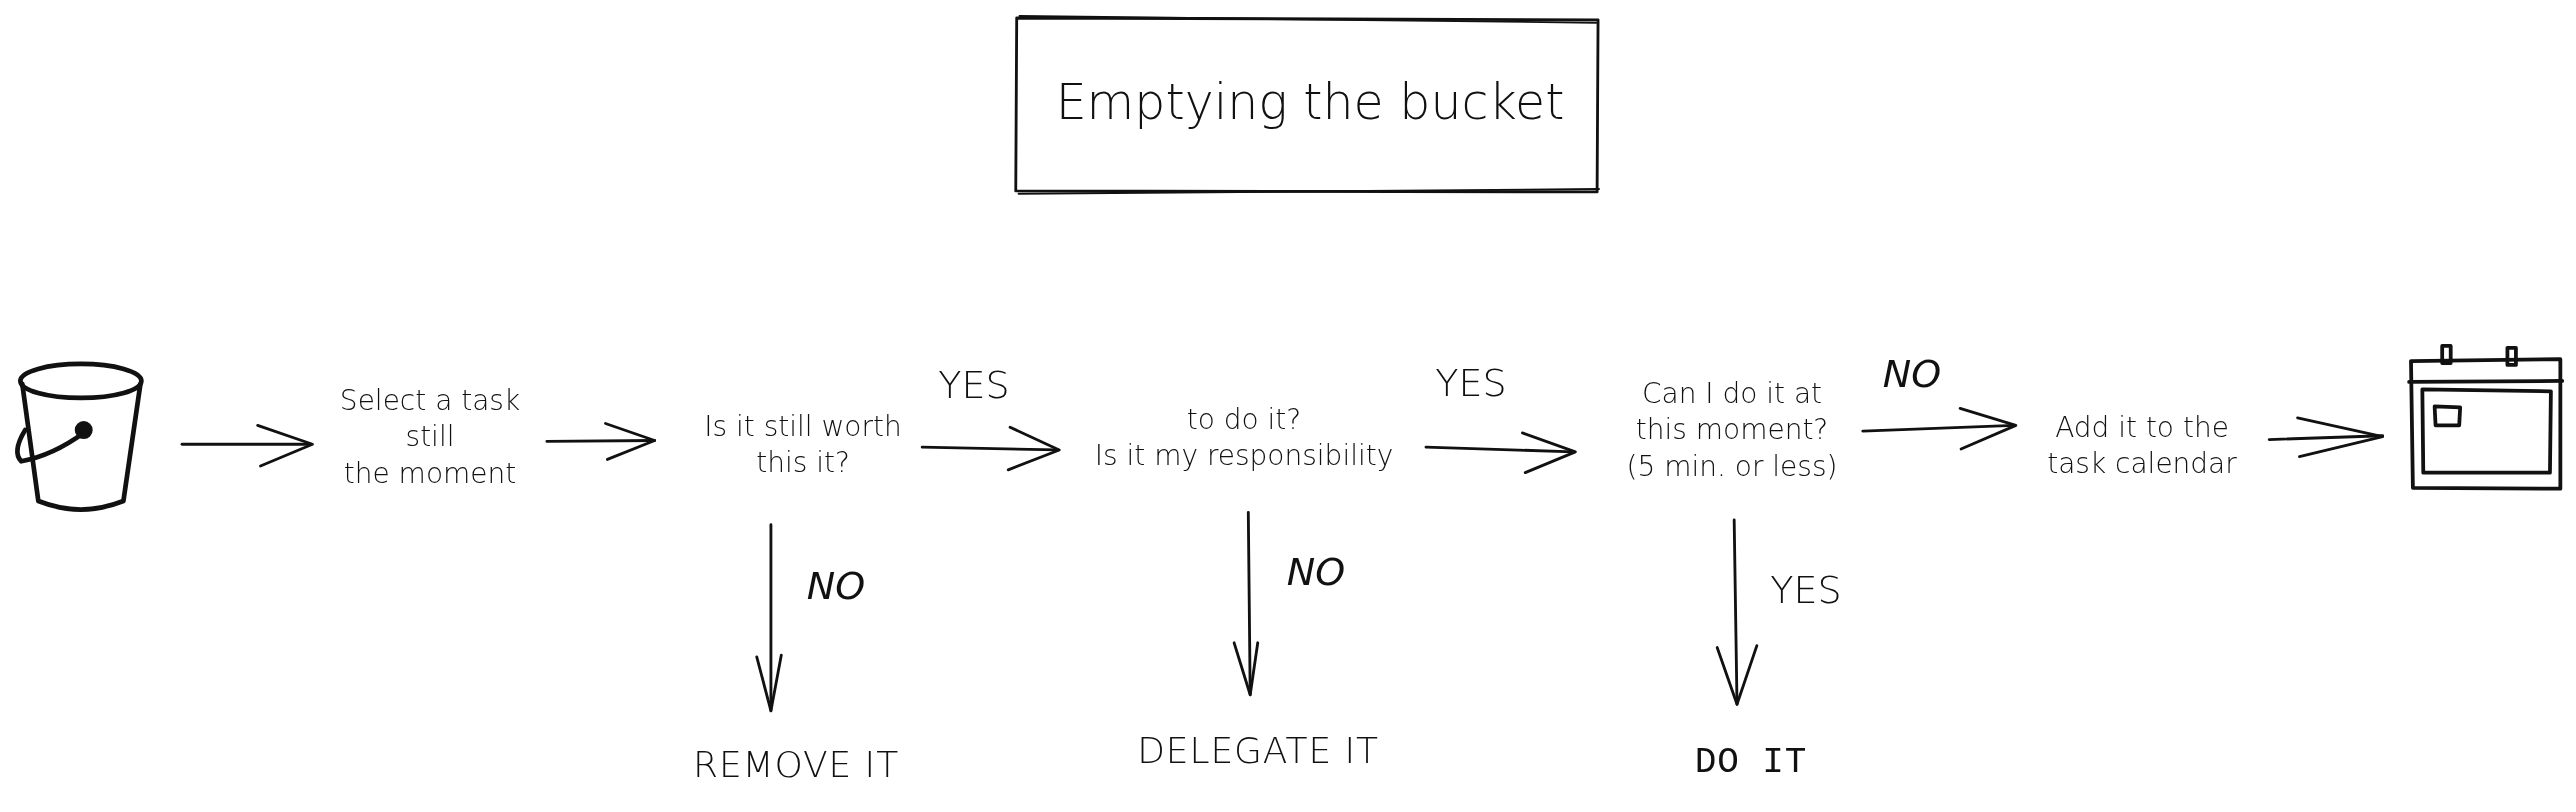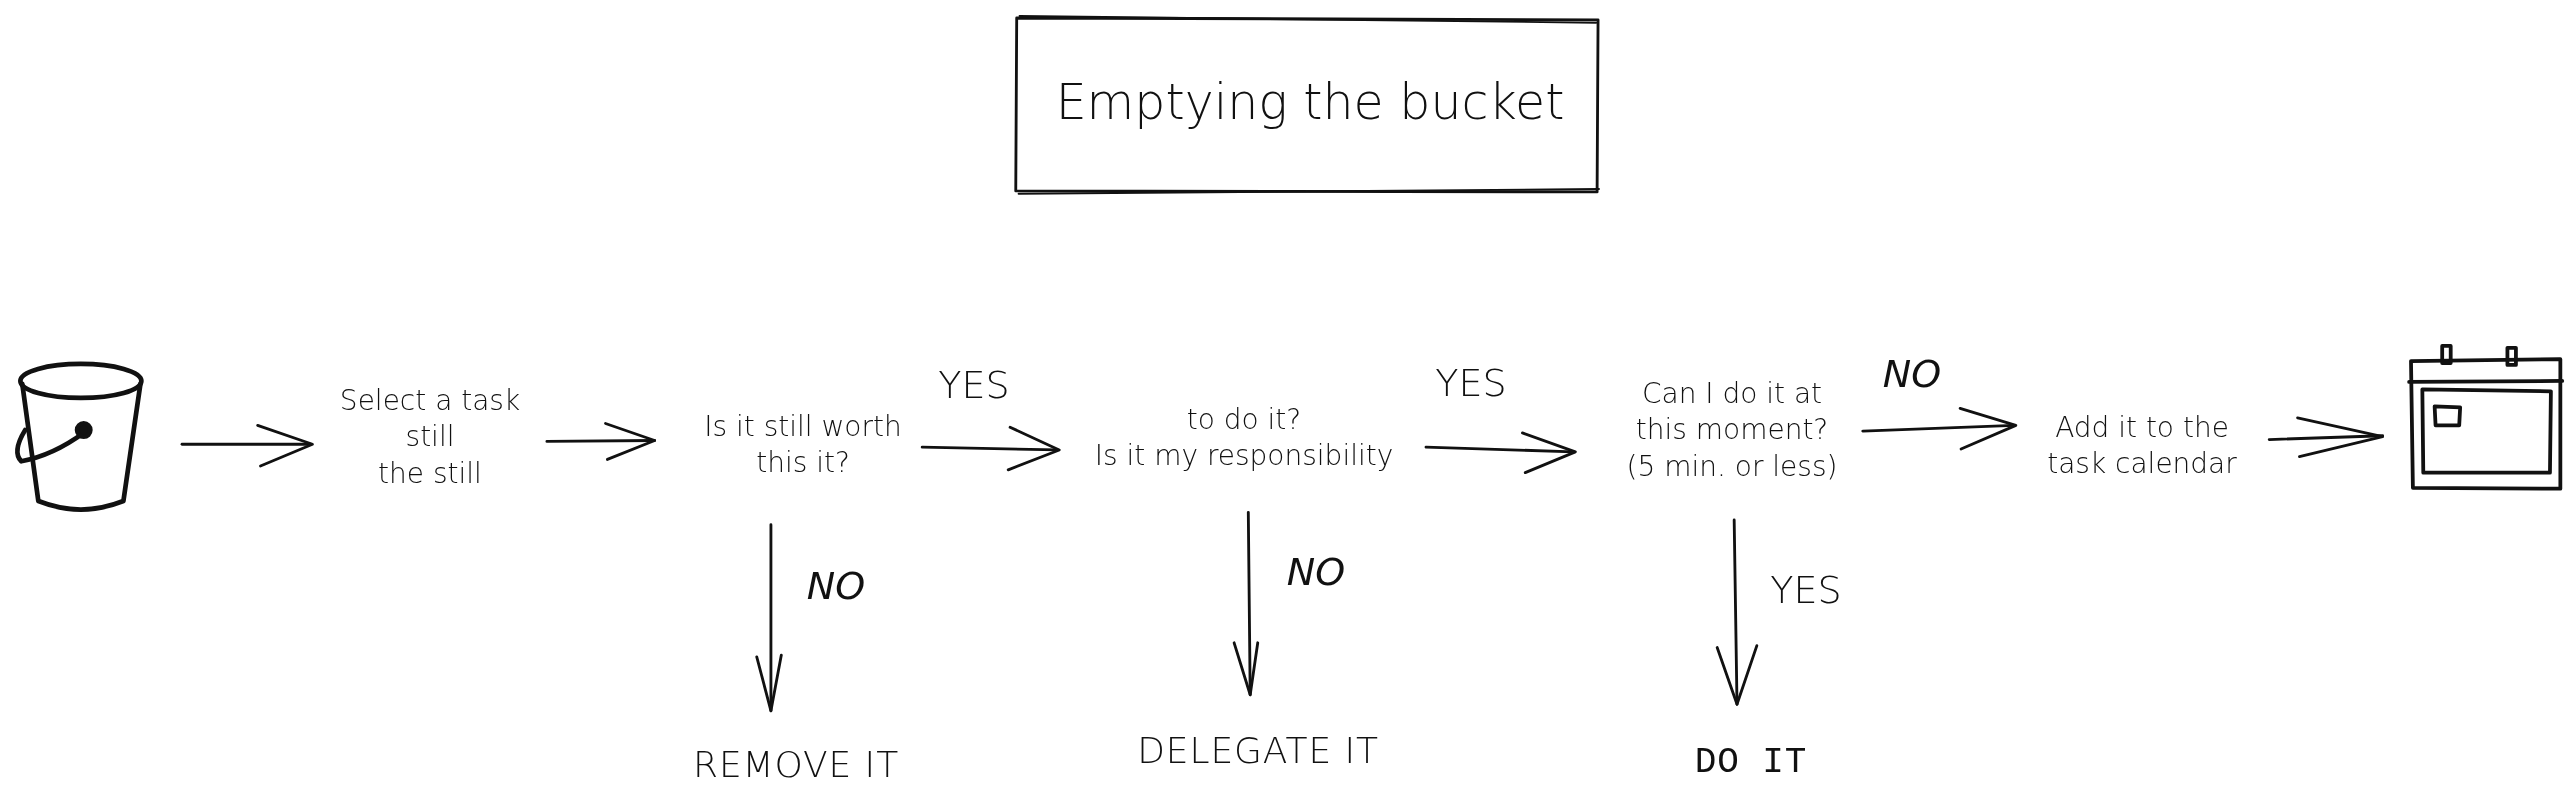--- a/index.html
+++ b/index.html
@@ -85,21 +85,21 @@
       <path d="M1816 685 L1837 745 L1858 683"></path>
     </g>
   </g>
 </svg>
 
 <div class="txt title" style="left:1310px; top:71px;">Emptying the bucket</div>
 
 <div class="txt node" style="left:430px; top:383px;">
   <span class="line">Select a task</span>
   <span class="line">still</span>
-  <span class="line">the still</span>
+  <span class="line">the moment</span>
 </div>
 <div class="txt node" style="left:787px; top:409px;margin-left:16px;">
   <span class="line">Is it still worth</span>
   <span class="line">this it?</span>
 </div>
 <div class="txt node" style="left:1244px; top:402px;">
   <span class="line">to do it?</span>
   <span class="line">Is it my responsibility</span>
 </div>
 <div class="txt node" style="left:1732px; top:376px;">

